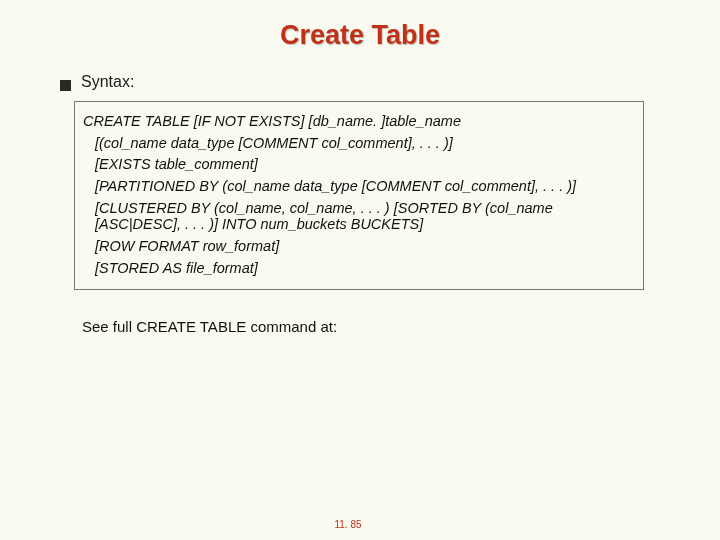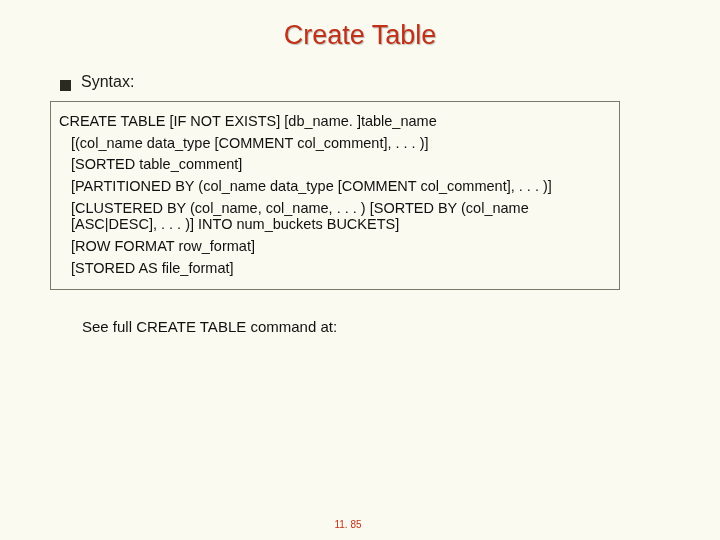--- a/index.html
+++ b/index.html
@@ -6,21 +6,21 @@
   html, body { width: 720px; height: 540px; }
   body {
     background: #fbfaf1;
     font-family: Arial, Helvetica, sans-serif;
     padding: 20px 30px 0 30px;
     position: relative;
   }
   .title {
     text-align: center;
     font-size: 27px;
-    font-weight: normal;
+    font-weight: bold;
     color: #c13018;
     text-shadow: 1px 1px 1px rgba(0,0,0,0.25);
     margin-bottom: 22px;
   }
   .syntax-row {
     display: flex;
     align-items: flex-end;
     margin-left: 30px;
     margin-bottom: 10px;
   }
@@ -28,25 +28,26 @@
     width: 11px;
     height: 11px;
     background: #2a2a20;
     margin-right: 10px;
   }
   .syntax-label {
     font-size: 16px;
     color: #1a1a1a;
   }
   .codebox {
-    margin-left: 20px;
+    margin-left: 44px;
     width: 570px;
     border: 1px solid #7a7a6a;
     background: #fbfaf1;
     padding: 6px 8px 8px 8px;
+    font-style: italic;
   }
   .codeline {
     font-size: 14.5px;
     color: #111;
     line-height: 1.15;
     margin: 5px 0;
   }
   .codeline.indent { padding-left: 12px; }
   .seeblock {
     margin-left: 52px;
@@ -77,21 +78,21 @@
 <div class="title">Create Table</div>
 
 <div class="syntax-row">
   <div class="bullet"></div>
   <div class="syntax-label">Syntax:</div>
 </div>
 
 <div class="codebox">
   <div class="codeline">CREATE TABLE [IF NOT EXISTS] [db_name. ]table_name</div>
   <div class="codeline indent">[(col_name data_type [COMMENT col_comment], . . . )]</div>
-  <div class="codeline indent">[SORTED table_comment]</div>
+  <div class="codeline indent">[EXISTS table_comment]</div>
   <div class="codeline indent">[PARTITIONED BY (col_name data_type [COMMENT col_comment], . . . )]</div>
   <div class="codeline indent">[CLUSTERED BY (col_name, col_name, . . . ) [SORTED BY (col_name [ASC|DESC], . . . )] INTO num_buckets BUCKETS]</div>
   <div class="codeline indent">[ROW FORMAT row_format]</div>
   <div class="codeline indent">[STORED AS file_format]</div>
 </div>
 
 <div class="seeblock">
   <div>See full CREATE TABLE command at:</div>
 </div>
 

